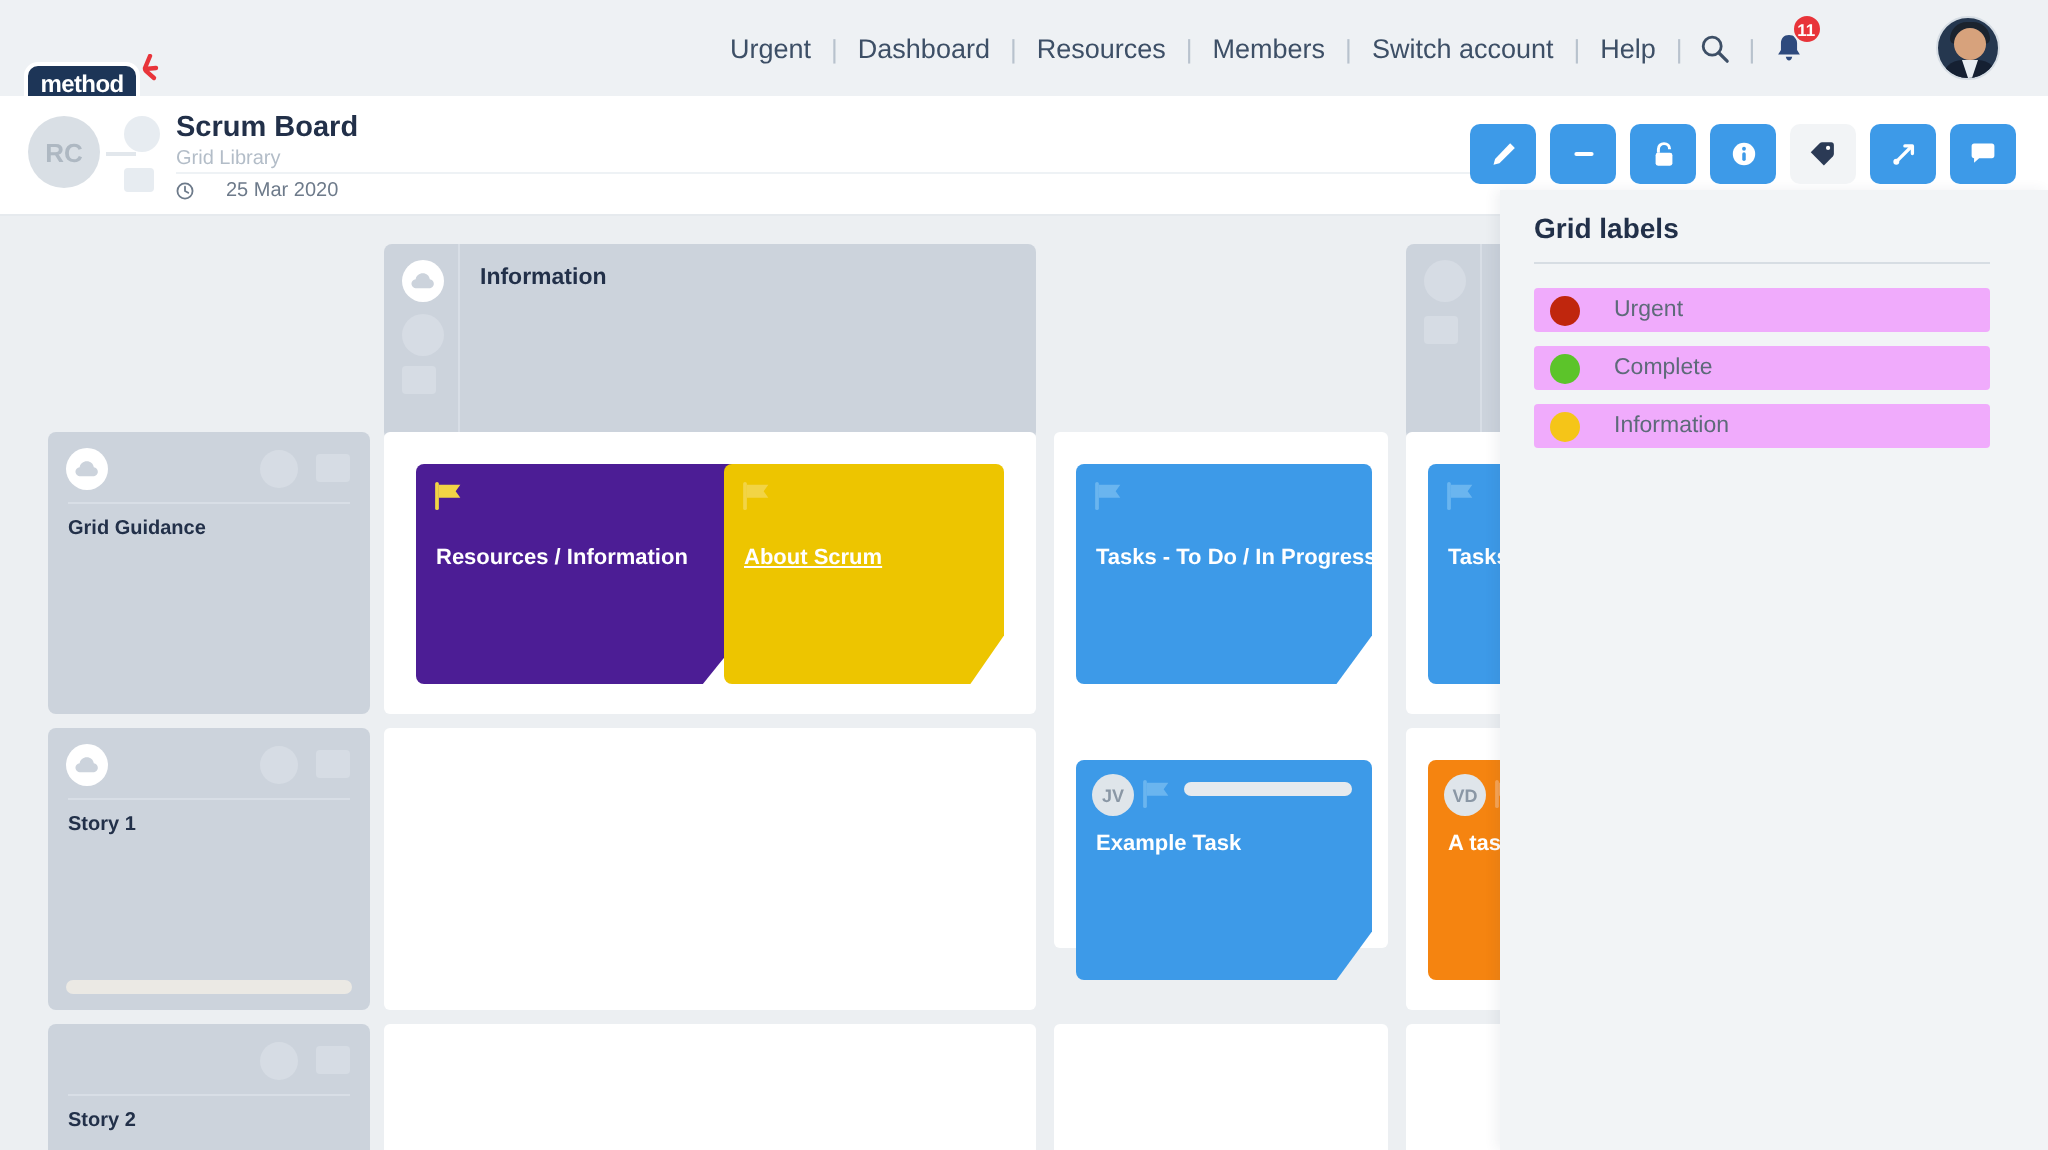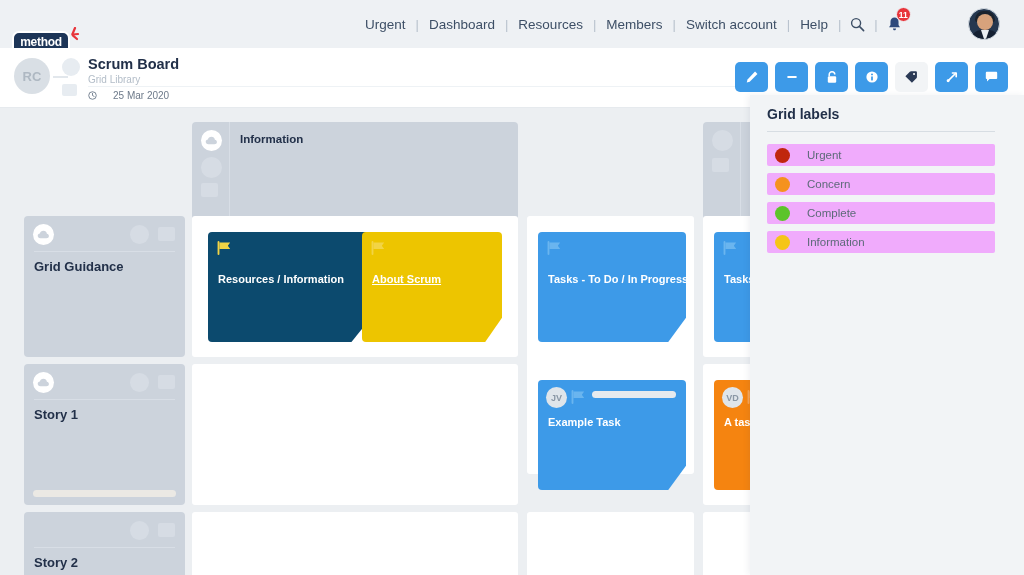--- a/index.html
+++ b/index.html
@@ -226,21 +226,21 @@
   .story-flag {
     position: absolute; right: 10px; top: 11px;
     width: 17px; height: 14px; background: #d6dce4; border-radius: 2px;
   }
   .story-line {
     position: absolute; left: 10px; right: 10px; top: 35px;
     height: 1px; background: #d8dee6;
   }
   .story-title {
     position: absolute; left: 10px; top: 43px;
-    font-size: 13px; font-weight: bold; color: #223049;
+    font-size: 10px; font-weight: bold; color: #223049;
   }
   .story-bar {
     position: absolute; left: 9px; right: 9px; bottom: 8px;
     height: 7px; border-radius: 4px; background: #ebe9e4;
   }
 
   
   .cell {
     position: absolute;
     background: #ffffff;
@@ -464,21 +464,21 @@
           <path d="M3.6 10 C1.8 10 0.7 8.8 0.7 7.4 C0.7 6.1 1.7 5.1 3 5 C3.3 3.1 4.9 1.8 6.9 1.8 C8.9 1.8 10.5 3.2 10.7 5.1 C12 5.3 12.9 6.3 12.9 7.5 C12.9 8.9 11.8 10 10.2 10 Z" fill="#ccd3dc"></path>
         </svg>
       </div>
       <div class="story-ghost"></div>
       <div class="story-flag"></div>
       <div class="story-line"></div>
       <div class="story-title">Grid Guidance</div>
     </div>
 
     <div class="cell" style="left:192px; top:108px; width:326px; height:141px;">
-      <div class="sticky fold" style="left:16px; top:16px; width:163px; height:110px; background:#0c4a6e;">
+      <div class="sticky fold" style="left:16px; top:16px; width:163px; height:110px; background:#4c1d95;">
         <svg class="sticky-flag" viewBox="0 0 18 15">
           <path d="M1.5 1 L1.5 14" stroke="#f2d445" stroke-width="2" stroke-linecap="round"></path>
           <path d="M2.5 1.5 L14 1.5 L11.5 5 L14 8.5 L2.5 8.5 Z" fill="#f2d445"></path>
         </svg>
         <div class="sticky-title" style="left:10px; top:41px;">Resources / Information</div>
       </div>
       <div class="sticky fold" style="left:170px; top:16px; width:140px; height:110px; background:#edc500;">
         <svg class="sticky-flag" viewBox="0 0 18 15">
           <path d="M1.5 1 L1.5 14" stroke="#f2d445" stroke-width="2" stroke-linecap="round"></path>
           <path d="M2.5 1.5 L14 1.5 L11.5 5 L14 8.5 L2.5 8.5 Z" fill="#f2d445"></path>
@@ -570,24 +570,20 @@
 
 <div class="labels-panel">
   <div class="labels-title">Grid labels</div>
   <div class="labels-rule"></div>
   <div class="labels-list">
     <div class="label-row">
       <span class="label-dot" style="background:#c0260d"></span>
       <span class="label-text">Urgent</span>
     </div>
     <div class="label-row">
-      <span class="label-dot" style="background:#f5921e"></span>
-      <span class="label-text">Concern</span>
-    </div>
-    <div class="label-row">
       <span class="label-dot" style="background:#5cc42a"></span>
       <span class="label-text">Complete</span>
     </div>
     <div class="label-row">
       <span class="label-dot" style="background:#f5c518"></span>
       <span class="label-text">Information</span>
     </div>
   </div>
 </div>
 

